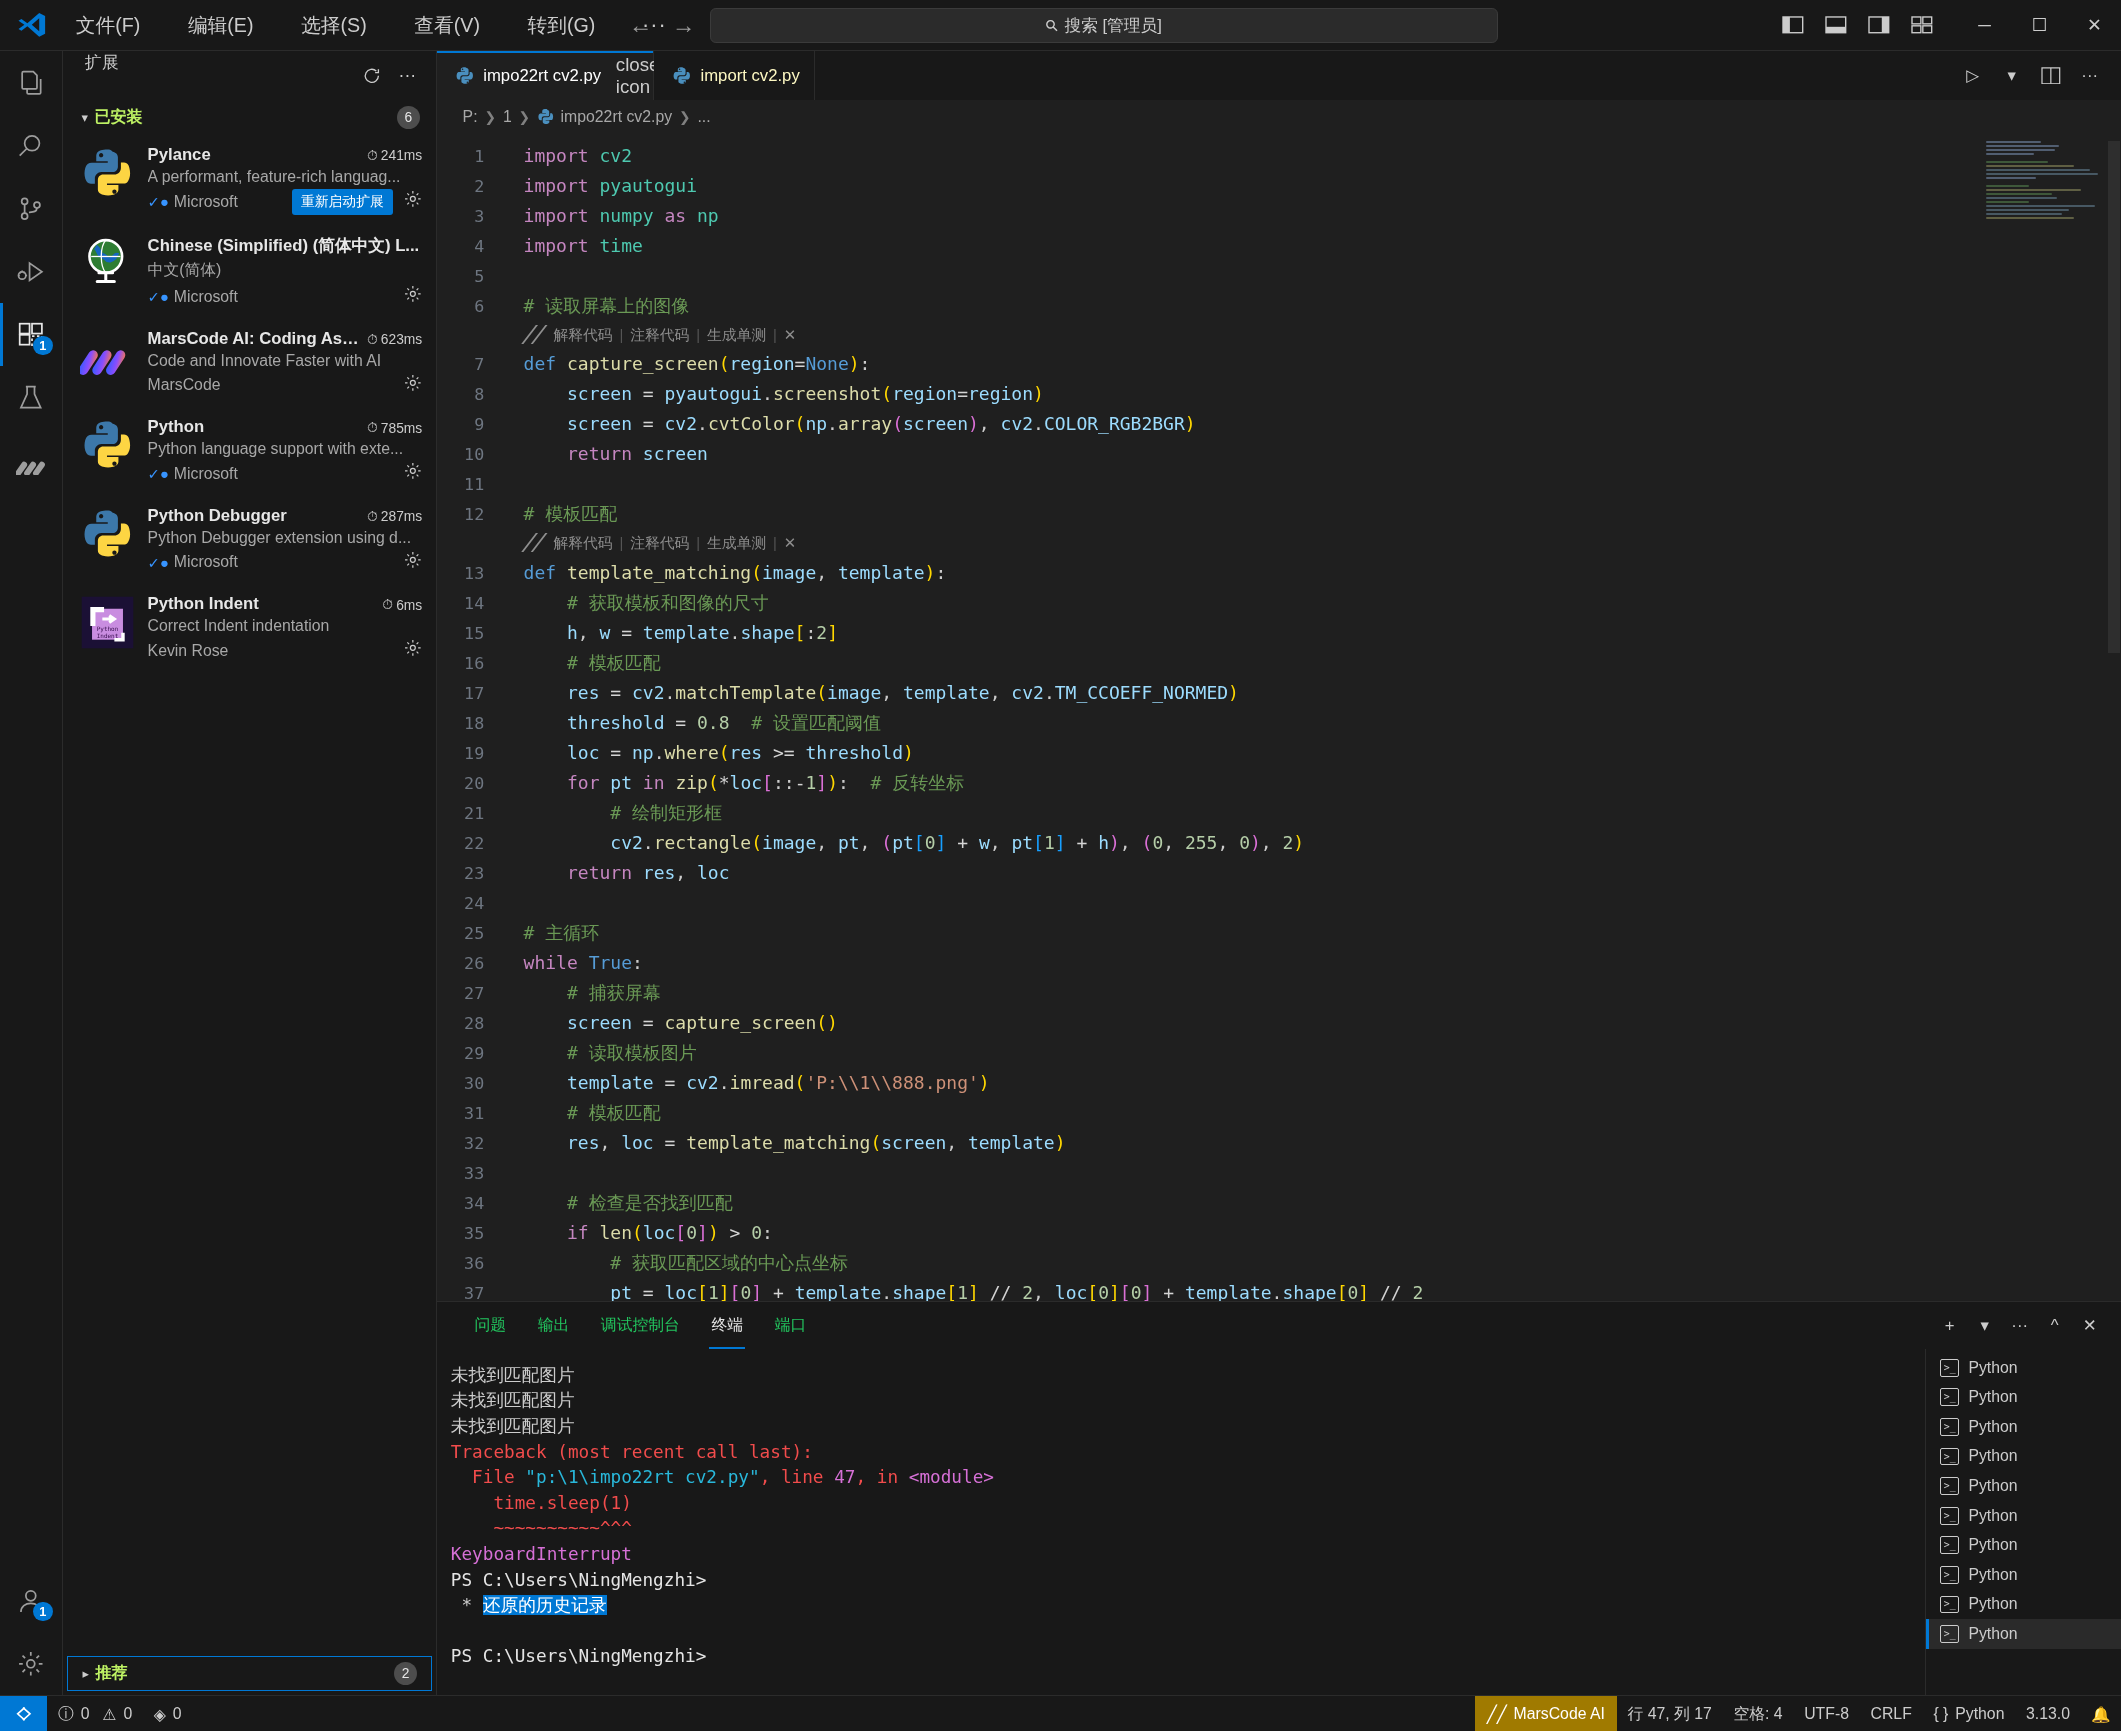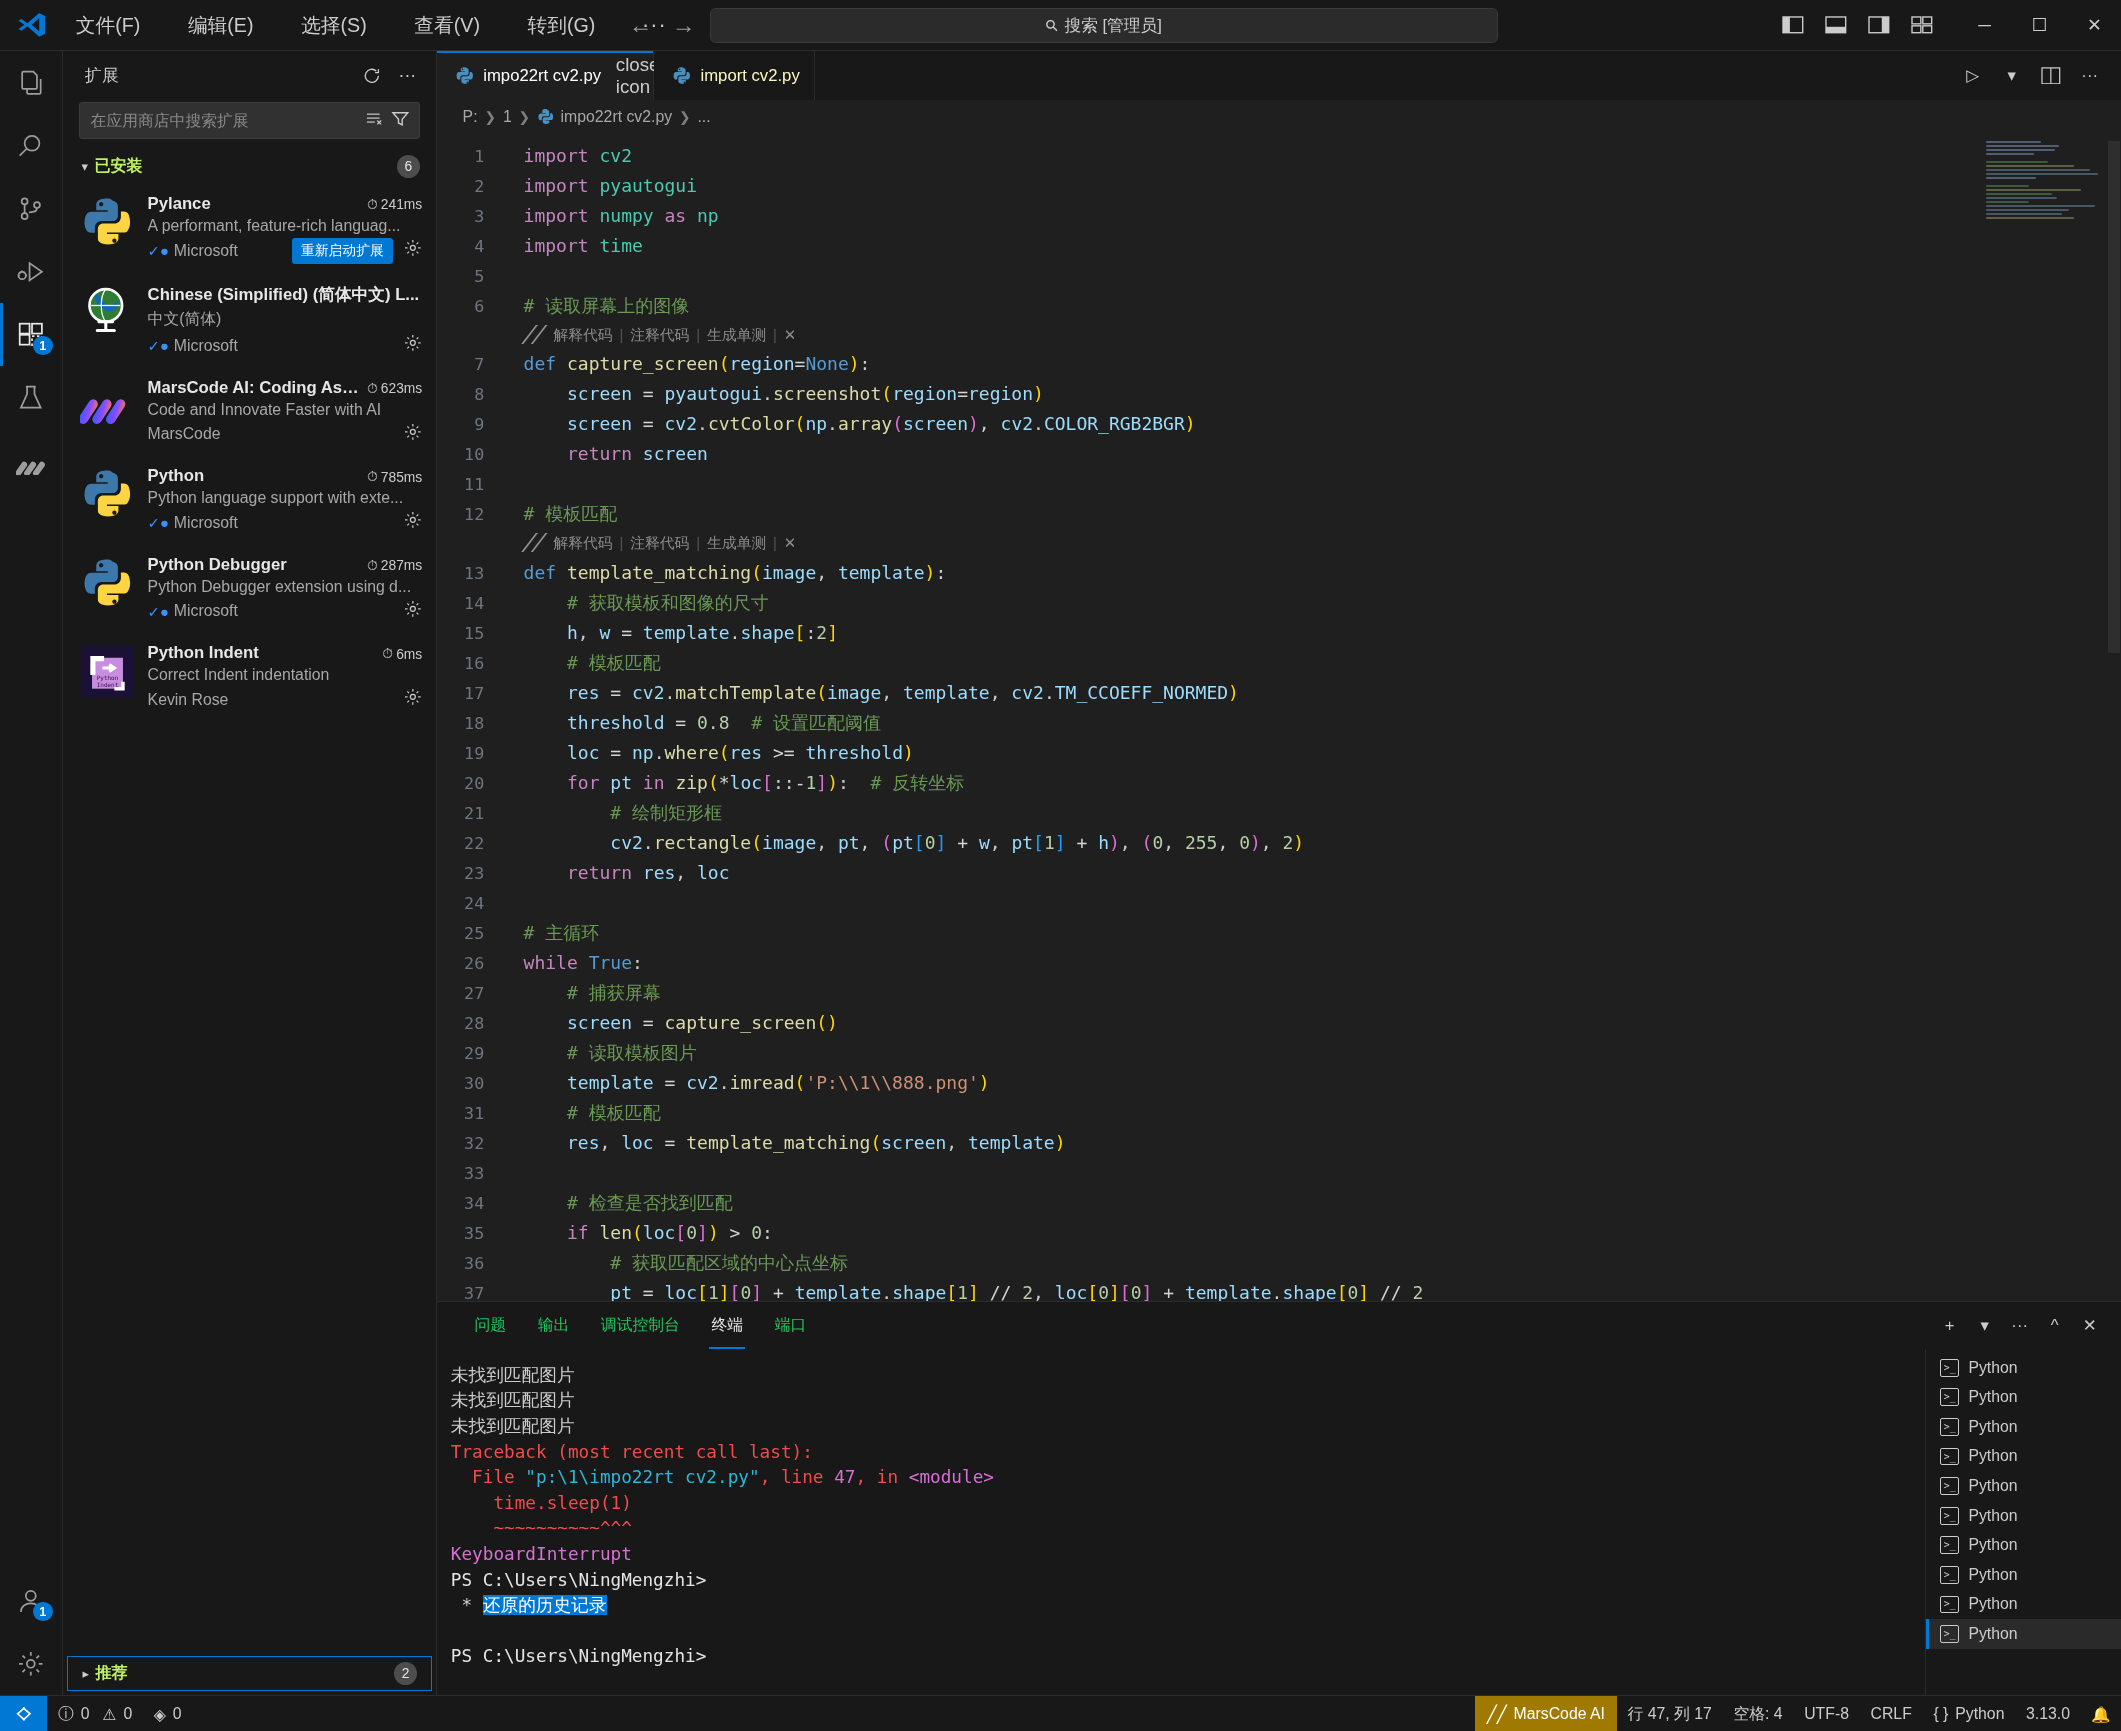--- a/index.html
+++ b/index.html
@@ -70,21 +70,21 @@
     display: flex; align-items: center; justify-content: center; padding: 0 4.9px; font-weight: 600;
   }
   .act-spacer { flex: 1; }
 
   
   .sidebar {
     width: 374px; flex: 0 0 374px; background: #181818; display: flex; flex-direction: column;
     border-right: 1px solid #2b2b2b; min-height: 0;
   }
   .sb-header {
-    height: 49px; display: flex; align-items: center; padding: 0 13.8px 0 21.7px; flex: 0 0 49px;
+    height: 49px; display: flex; padding: 0 13.8px 0 21.7px; flex: 0 0 49px;
   }
   .sb-title { color: #cccccc; font-size: 16.7px; letter-spacing: 0.5px; }
   .sb-actions { margin-left: auto; display: flex; align-items: center; gap: 5.9px; }
   .sb-act { width: 29.6px; height: 29.6px; display: flex; align-items: center; justify-content: center; color: #cccccc; font-size: 17.7px; cursor:default;}
 
   .sb-search-wrap { padding: 2px 15.8px 9.9px 15.8px; }
   .sb-search {
     height: 37px; background: #313131; border: 1px solid #3c3c3c; border-radius: 3px;
     display: flex; align-items: center; padding: 0 5.9px 0 10.8px;
   }
@@ -412,38 +412,20 @@
         <div class="sb-act">
           <svg width="19.7" height="19.7" viewBox="0 0 24 24" fill="none" stroke="#cccccc" stroke-width="1.6">
               <path d="M20 12a8 8 0 1 1-2.6-5.9"></path>
               <path d="M20 4v4h-4"></path>
             </svg>
         </div>
         <div class="sb-act">···</div>
       </div>
     </div>
 
-    <div class="sb-search-wrap">
-      <div class="sb-search">
-        <input readonly="" placeholder="在应用商店中搜索扩展" style="">
-        <span class="sicon">
-          <svg width="19.7" height="15.8" viewBox="0 0 24 20" fill="none" stroke="#cccccc" stroke-width="1.5">
-              <line x1="2" y1="4" x2="18" y2="4"></line>
-              <line x1="2" y1="9" x2="18" y2="9"></line>
-              <line x1="2" y1="14" x2="12" y2="14"></line>
-              <path d="M15 12l5 5M20 12l-5 5"></path>
-            </svg>
-        </span>
-        <span class="sicon">
-          <svg width="18.7" height="16.7" viewBox="0 0 20 18" fill="none" stroke="#cccccc" stroke-width="1.5">
-              <path d="M2 3h16l-6 7v6l-4-2v-4z"></path>
-            </svg>
-        </span>
-      </div>
-    </div>
 
     <div class="sb-section">
       <span class="chev">▾</span>
       <span class="sb-section-label">已安装</span>
       <span class="count-badge">6</span>
     </div>
 
     <div class="ext-list">
 
       <div class="ext-row">

